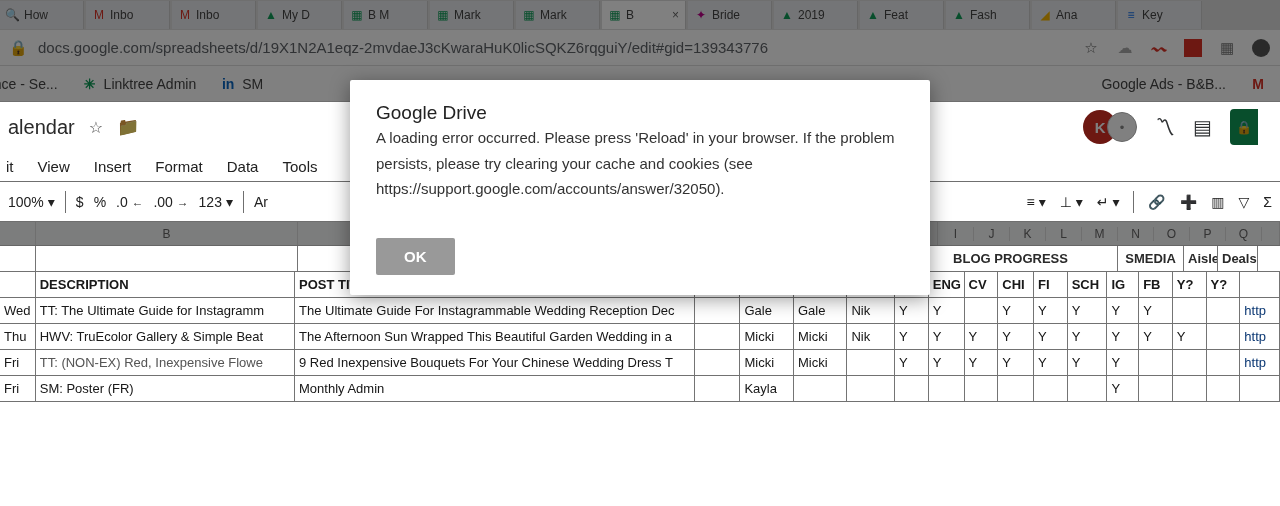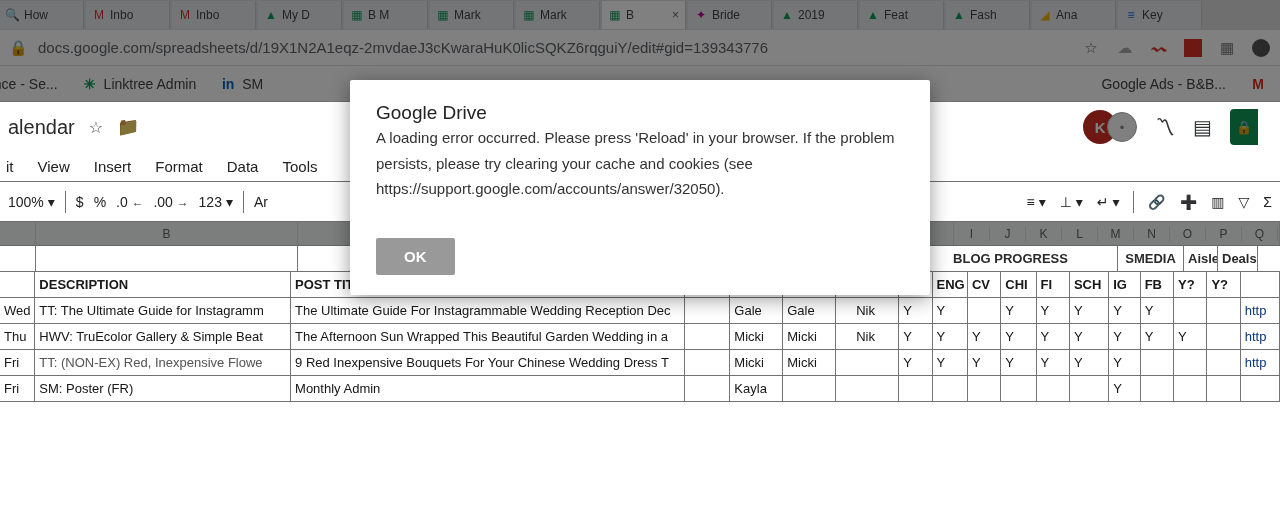--- a/index.html
+++ b/index.html
@@ -162,21 +162,21 @@
     background:#999; color:#fff; font-weight:700;
     border:none; padding:10px 28px; font-size:15px; cursor:pointer;
     border-radius:2px;
   }
   .c-rowlabel{width:36px;}
   .c-desc{width:262px;}
   .c-title{width:404px;}
   .c-pic{width:46px;}
   .c-prep{width:54px;}
   .c-eng{width:54px;}
-  .c-chi{width:48px;margin-left:16px;}
+  .c-chi{width:48px;}
   .c-lay{width:34px;}
   .c-eng2{width:36px;}
   .c-cv{width:34px;text-align:center;}
   .c-chi2{width:36px;}
   .c-fi{width:34px;}
   .c-sch{width:40px;}
   .c-ig{width:32px;}
   .c-fb{width:34px;}
   .c-y1{width:34px;}
   .c-y2{width:34px;}

